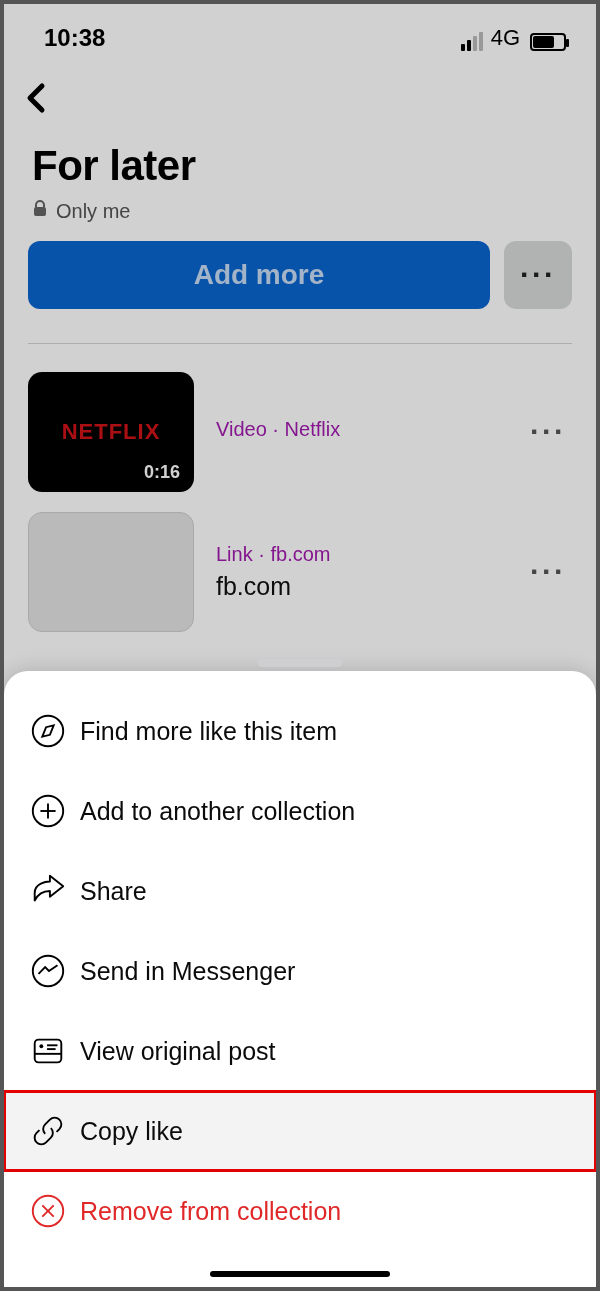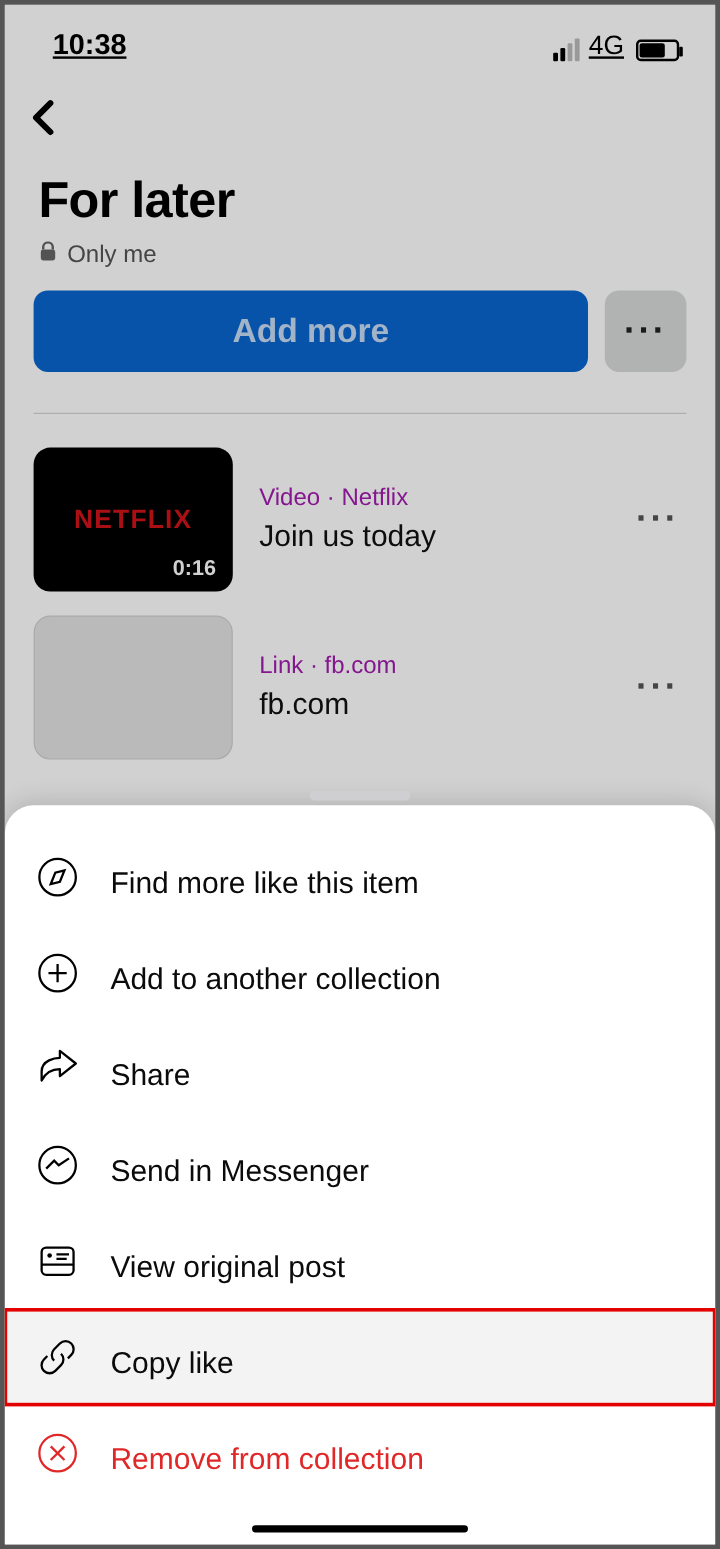--- a/index.html
+++ b/index.html
@@ -9,21 +9,21 @@
   }
   .dim-layer {
     position: absolute; inset: 0; background: #fff;
   }
   .dim-overlay {
     position: absolute; inset: 0; background: rgba(0,0,0,0.18);
     pointer-events: none;
   }
   .status-bar {
     display: flex; justify-content: space-between; align-items: center;
-    padding: 20px 30px 10px 40px; font-weight: 600; font-size: 24px; text-decoration: underline;
+    padding: 20px 30px 10px 40px; font-weight: 600; font-size: 24px;
   }
   .status-right { display: flex; align-items: flex-end; gap: 6px; }
   .sig-bars { display: flex; align-items: flex-end; gap: 2px; }
   .sig-bars span { width: 4px; background: #000; border-radius: 1px; }
   .sig-bars span:nth-child(1){height:7px;}
   .sig-bars span:nth-child(2){height:11px;}
   .sig-bars span:nth-child(3){height:15px; background:#bbb;}
   .sig-bars span:nth-child(4){height:19px; background:#bbb;}
   .net-label { font-size: 22px; font-weight:500; margin-left:2px;}
   .battery { width: 36px; height: 18px; border: 2px solid #000; border-radius: 4px; position: relative; margin-left:4px;}
@@ -50,21 +50,21 @@
   .row-more { color:#555; font-size:30px; font-weight:800; letter-spacing:2px; padding-right:6px;}
 
   .sheet {
     position:absolute; left:0; right:0; bottom:0; background:#fff;
     border-top-left-radius:24px; border-top-right-radius:24px;
     padding: 20px 0 36px 0;
     box-shadow: 0 -2px 20px rgba(0,0,0,0.15);
   }
   .sheet-drag { position:absolute; top:-12px; left:50%; transform:translateX(-50%); width:84px; height:8px; background:#cfcfd1; border-radius:6px;}
   .menu-item {
-    display:flex; align-items:flex-end; gap:24px; padding: 20px 24px; font-size:25px; color:#0b0b0b;
+    display:flex; align-items:center; gap:12px; padding: 20px 24px; font-size:25px; color:#0b0b0b;
   }
   .menu-item.highlight { background:#f3f3f3; outline: 3px solid #e30000; outline-offset:-2px;}
   .menu-item.destructive { color:#e02828; }
   .menu-item.destructive .mi-icon svg { stroke:#e02828; }
   .mi-icon { width:40px; height:40px; display:flex; align-items:center; justify-content:center; flex-shrink:0;}
   .mi-icon svg { width:38px; height:38px; stroke:#000; stroke-width:2; fill:none; }
   .home-ind { position:absolute; bottom:10px; left:50%; transform:translateX(-50%); width:180px; height:6px; background:#000; border-radius:4px;}
 </style>
 </head>
 <body>
@@ -113,21 +113,20 @@
 
     <div class="divider"></div>
 
     <div class="item">
       <div class="thumb netflix">
         <span class="netflix-logo">NETFLIX</span>
         <span class="duration">0:16</span>
       </div>
       <div class="item-meta">
         <div class="meta-line"><span>Video</span> · <span>Netflix</span></div>
-        <div class="item-title">Join us today</div>
       </div>
       <div class="row-more">···</div>
     </div>
 
     <div class="item">
       <div class="thumb empty"></div>
       <div class="item-meta">
         <div class="meta-line"><span>Link</span> · <span>fb.com</span></div>
         <div class="item-title">fb.com</div>
       </div>

